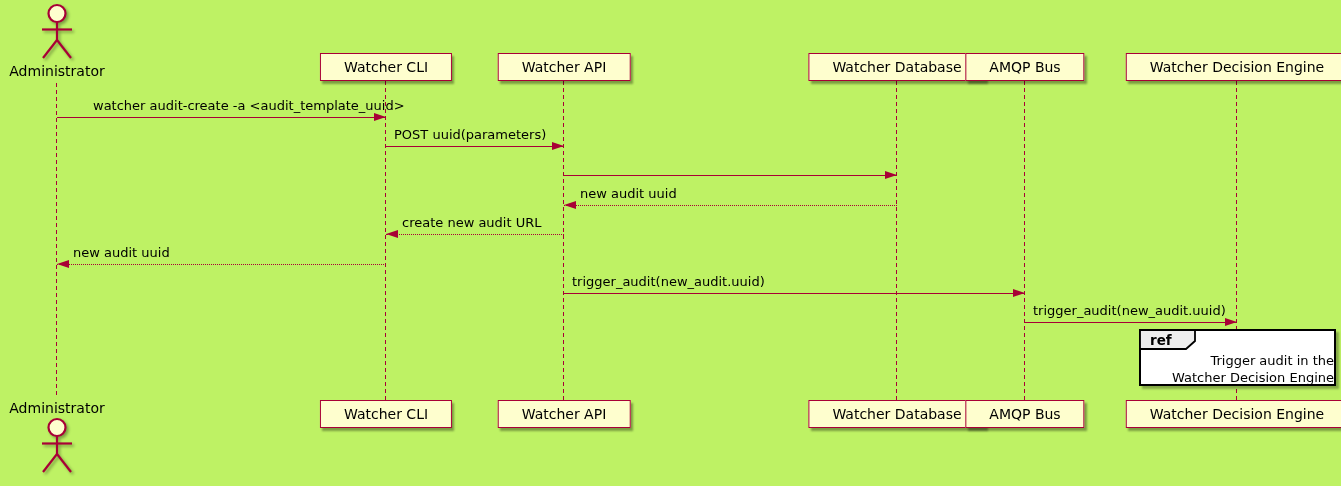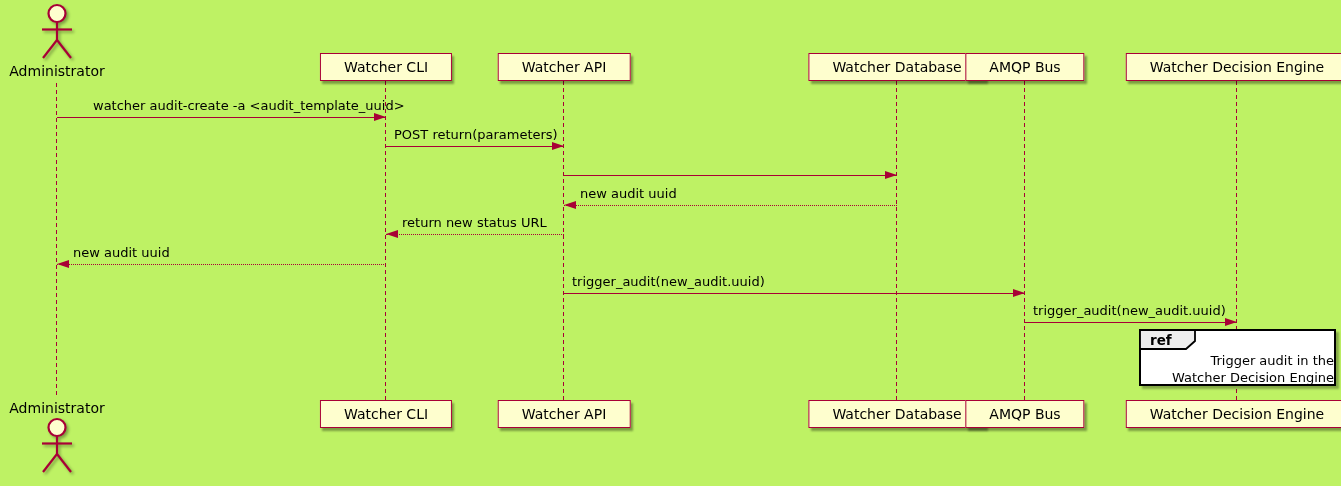--- a/index.html
+++ b/index.html
@@ -85,29 +85,29 @@
     <div class="pbox" style="left: 1025px; top: 53px;">AMQP Bus</div>
     <div class="pbox" style="left: 1025px; top: 400px;">AMQP Bus</div>
     <div class="lifeline" style="left: 1236px; top: 81px; height: 319px;"></div>
     <div class="pbox" style="left: 1237px; top: 53px;">Watcher Decision Engine</div>
     <div class="pbox" style="left: 1237px; top: 400px;">Watcher Decision Engine</div>
     <div class="mline" style="left: 57px; top: 117px; width: 329px; border-top-style: solid;"></div>
     <div class="arrowhead right" style="top: 113px; left: 374px;"></div>
     <div class="mlabel" style="left: 65px; top: 98px; margin-left: 28px;">watcher audit-create -a &lt;audit_template_uuid&gt;</div>
     <div class="mline" style="left: 386px; top: 146px; width: 178px; border-top-style: solid;"></div>
     <div class="arrowhead right" style="top: 142px; left: 552px;"></div>
-    <div class="mlabel" style="left: 394px; top: 127px;">POST return(parameters)</div>
+    <div class="mlabel" style="left: 394px; top: 127px;">POST uuid(parameters)</div>
     <div class="mline" style="left: 564px; top: 175px; width: 333px; border-top-style: solid;"></div>
     <div class="arrowhead right" style="top: 171px; left: 885px;"></div>
     <div class="mline" style="left: 564px; top: 205px; width: 333px; border-top-style: dotted;"></div>
     <div class="arrowhead left" style="top: 201px; left: 564px;"></div>
     <div class="mlabel" style="left: 580px; top: 186px;">new audit uuid</div>
     <div class="mline" style="left: 386px; top: 234px; width: 178px; border-top-style: dotted;"></div>
     <div class="arrowhead left" style="top: 230px; left: 386px;"></div>
-    <div class="mlabel" style="left: 402px; top: 215px;">return new status URL</div>
+    <div class="mlabel" style="left: 402px; top: 215px;">create new audit URL</div>
     <div class="mline" style="left: 57px; top: 264px; width: 329px; border-top-style: dotted;"></div>
     <div class="arrowhead left" style="top: 260px; left: 57px;"></div>
     <div class="mlabel" style="left: 73px; top: 245px;">new audit uuid</div>
     <div class="mline" style="left: 564px; top: 293px; width: 461px; border-top-style: solid;"></div>
     <div class="arrowhead right" style="top: 289px; left: 1013px;"></div>
     <div class="mlabel" style="left: 572px; top: 274px;">trigger_audit(new_audit.uuid)</div>
     <div class="mline" style="left: 1025px; top: 322px; width: 212px; border-top-style: solid;"></div>
     <div class="arrowhead right" style="top: 318px; left: 1225px;"></div>
     <div class="mlabel" style="left: 1033px; top: 303px;">trigger_audit(new_audit.uuid)</div>
     <div class="ref-box" style="left: 1139px; top: 329px; width: 197px; height: 57px; text-align: right;">

